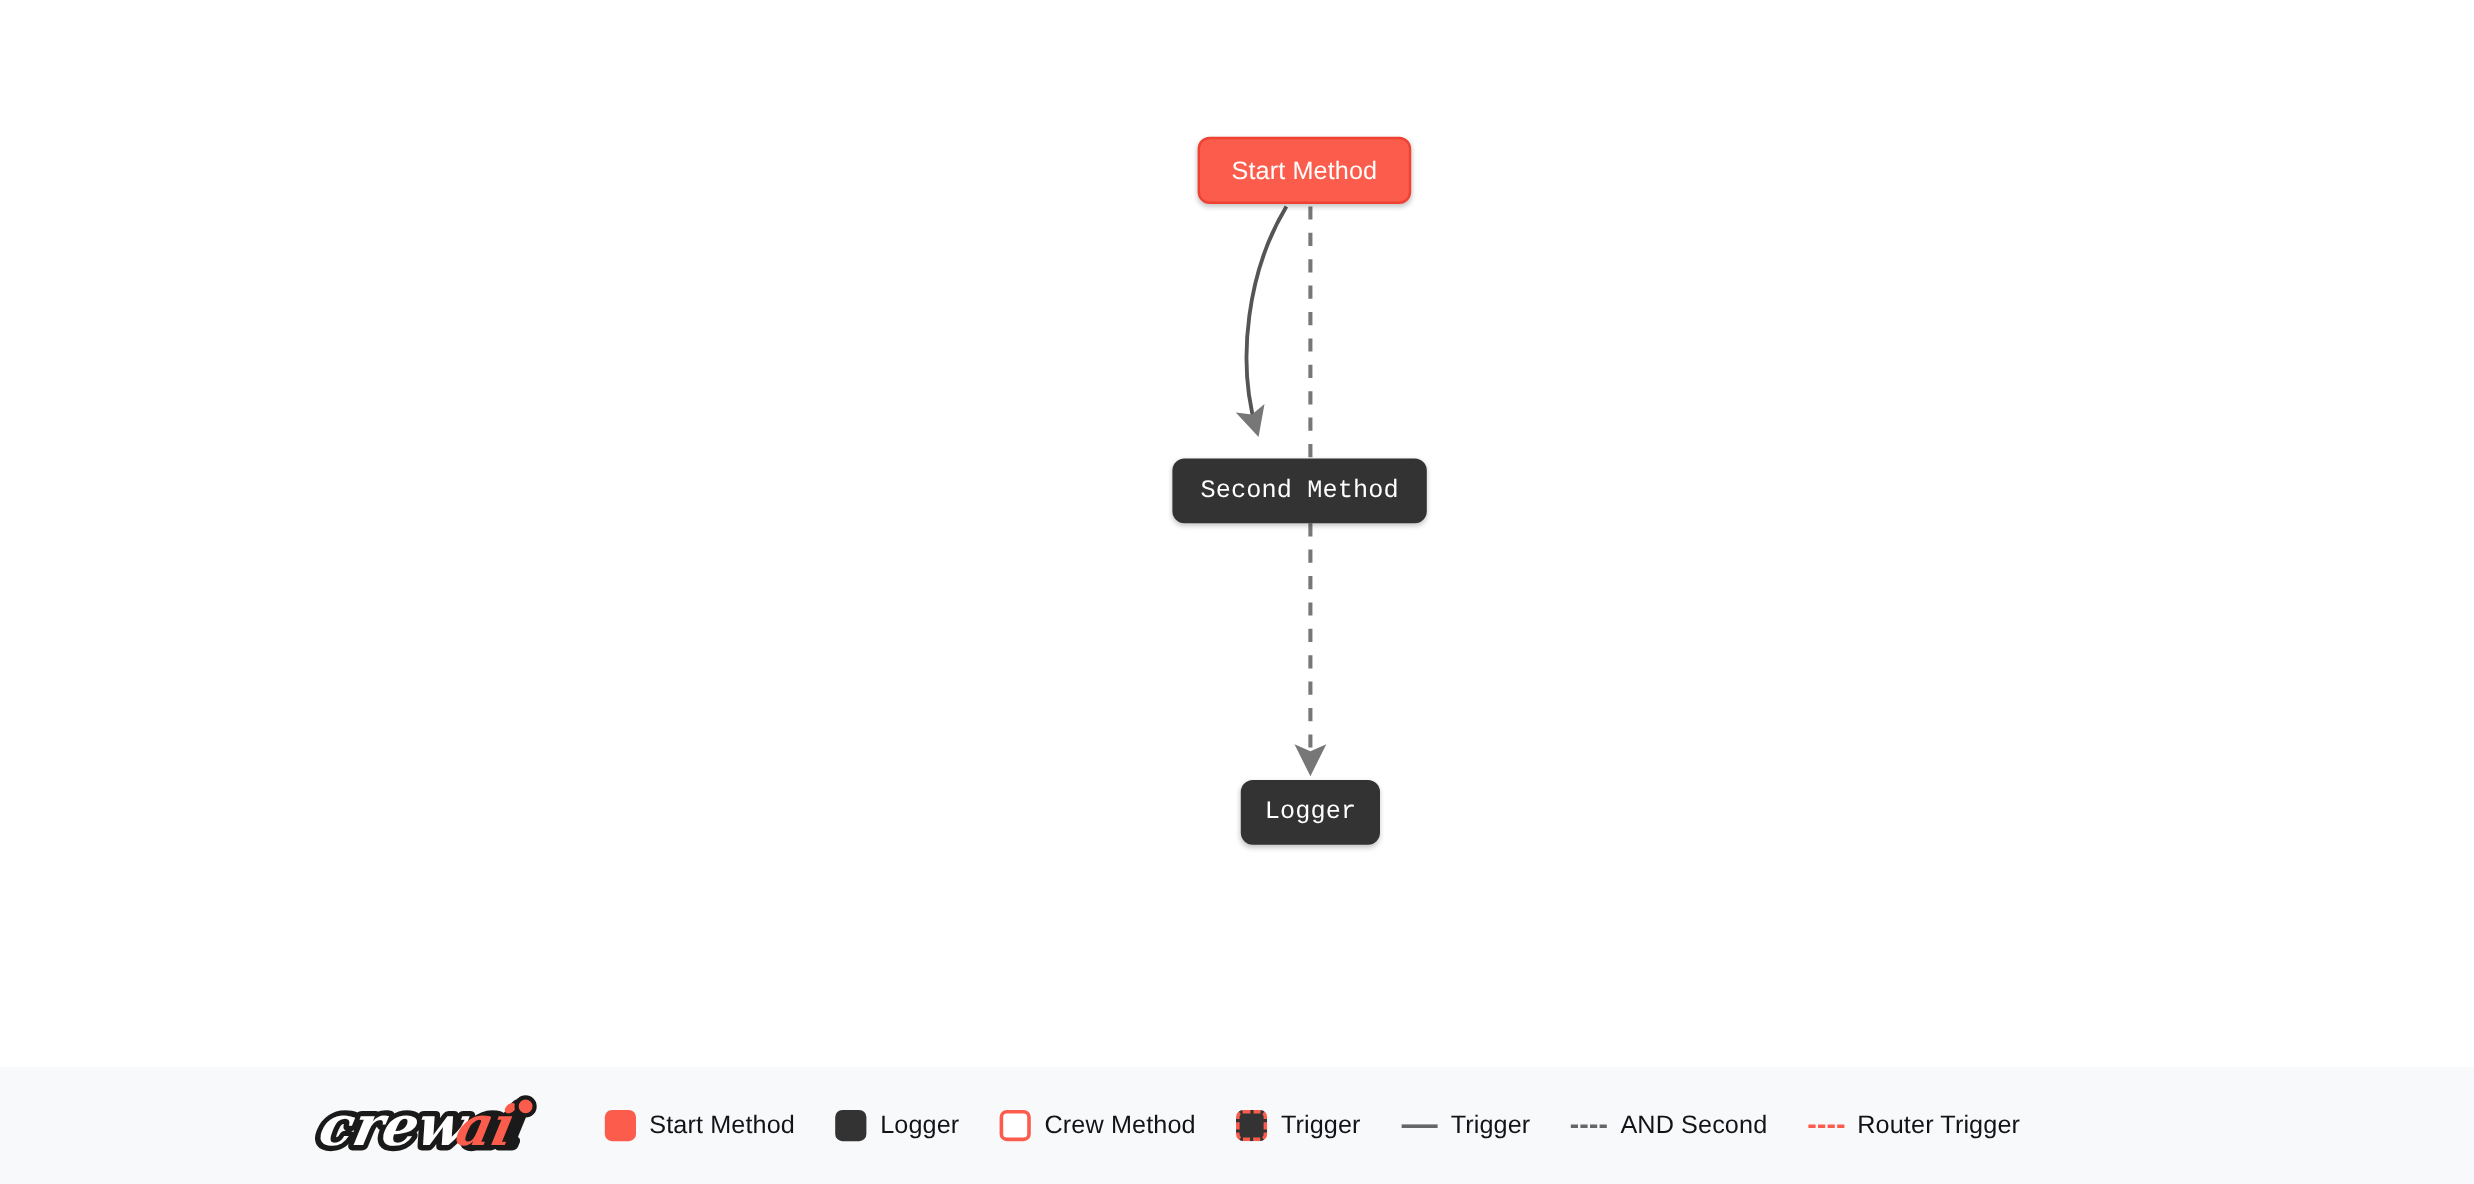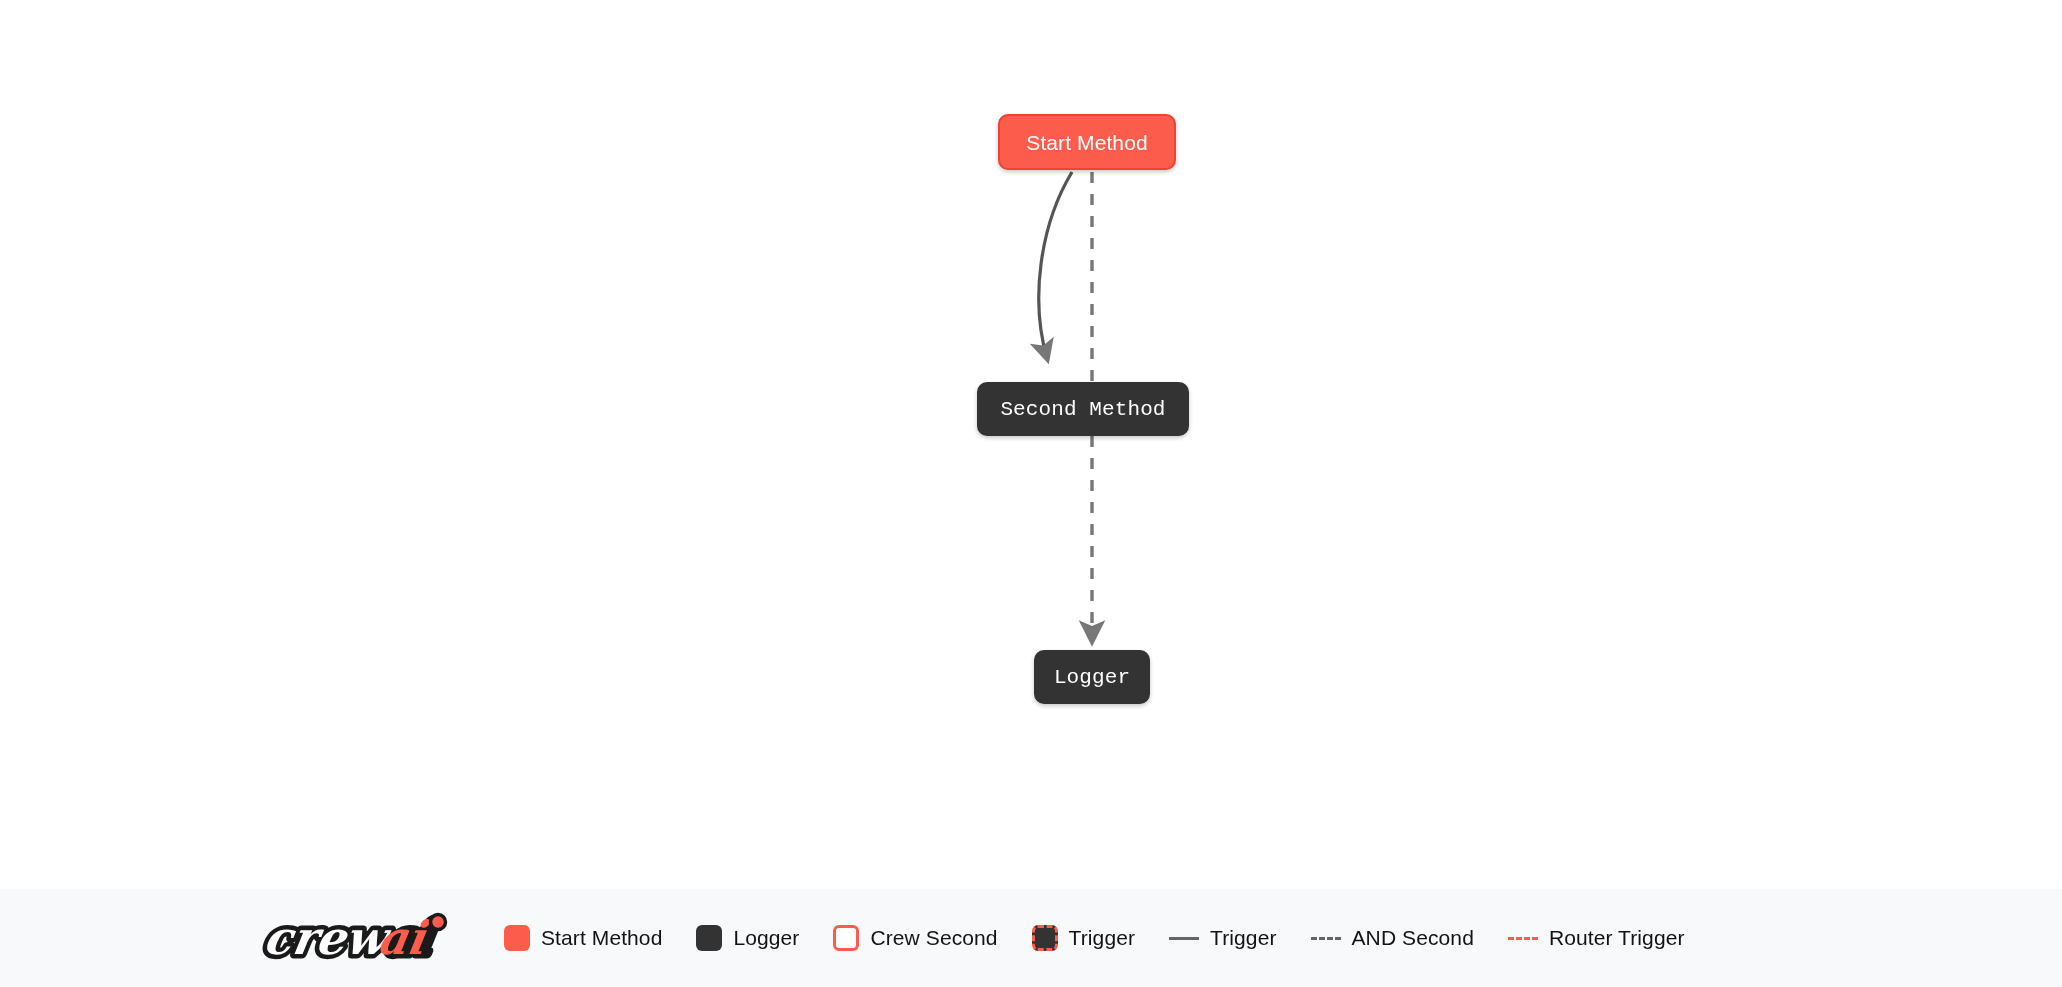--- a/index.html
+++ b/index.html
@@ -159,21 +159,21 @@
     <span class="legend-label">Start Method</span>
   </div>
 
   <div class="legend-item">
     <span class="swatch swatch-method"></span>
     <span class="legend-label">Logger</span>
   </div>
 
   <div class="legend-item">
     <span class="swatch swatch-crew"></span>
-    <span class="legend-label">Crew Second</span>
+    <span class="legend-label">Crew Method</span>
   </div>
 
   <div class="legend-item">
     <span class="swatch swatch-router"></span>
     <span class="legend-label">Trigger</span>
   </div>
 
   <div class="legend-item">
     <span class="line-swatch line-trigger"></span>
     <span class="legend-label">Trigger</span>

